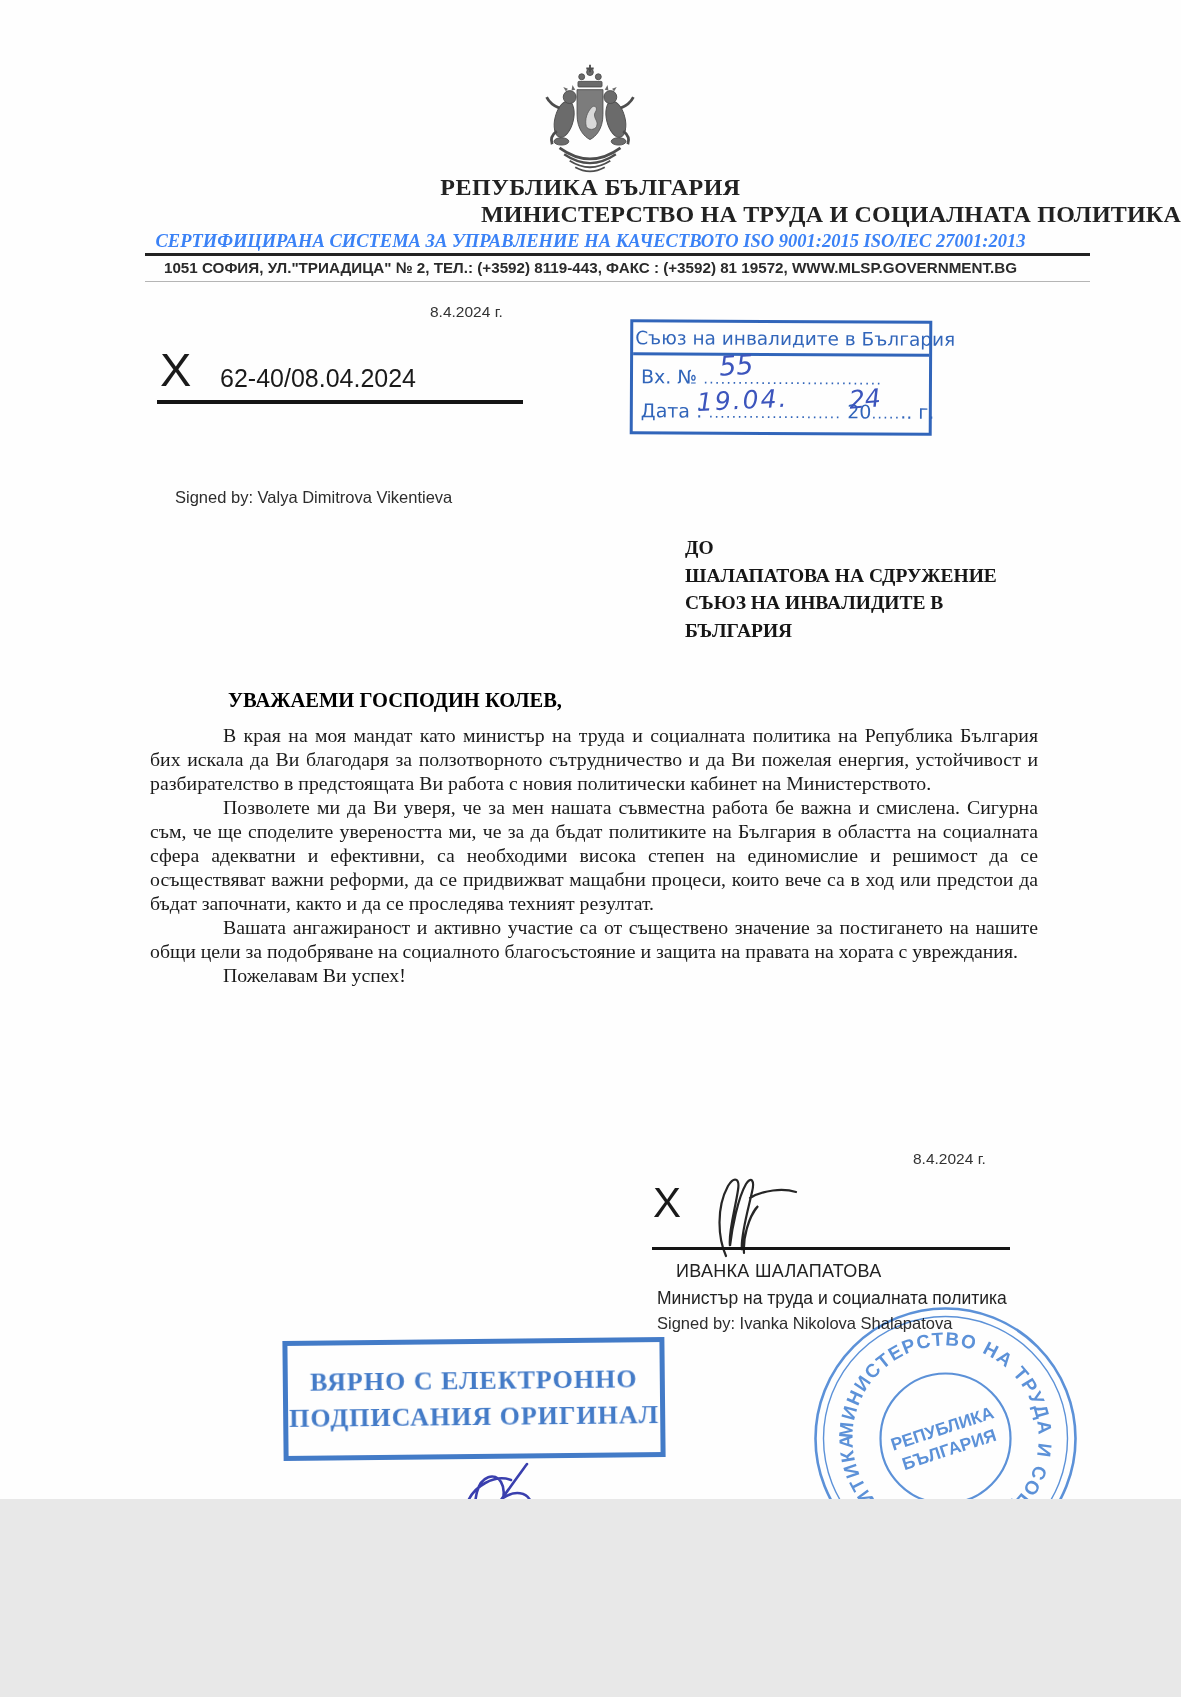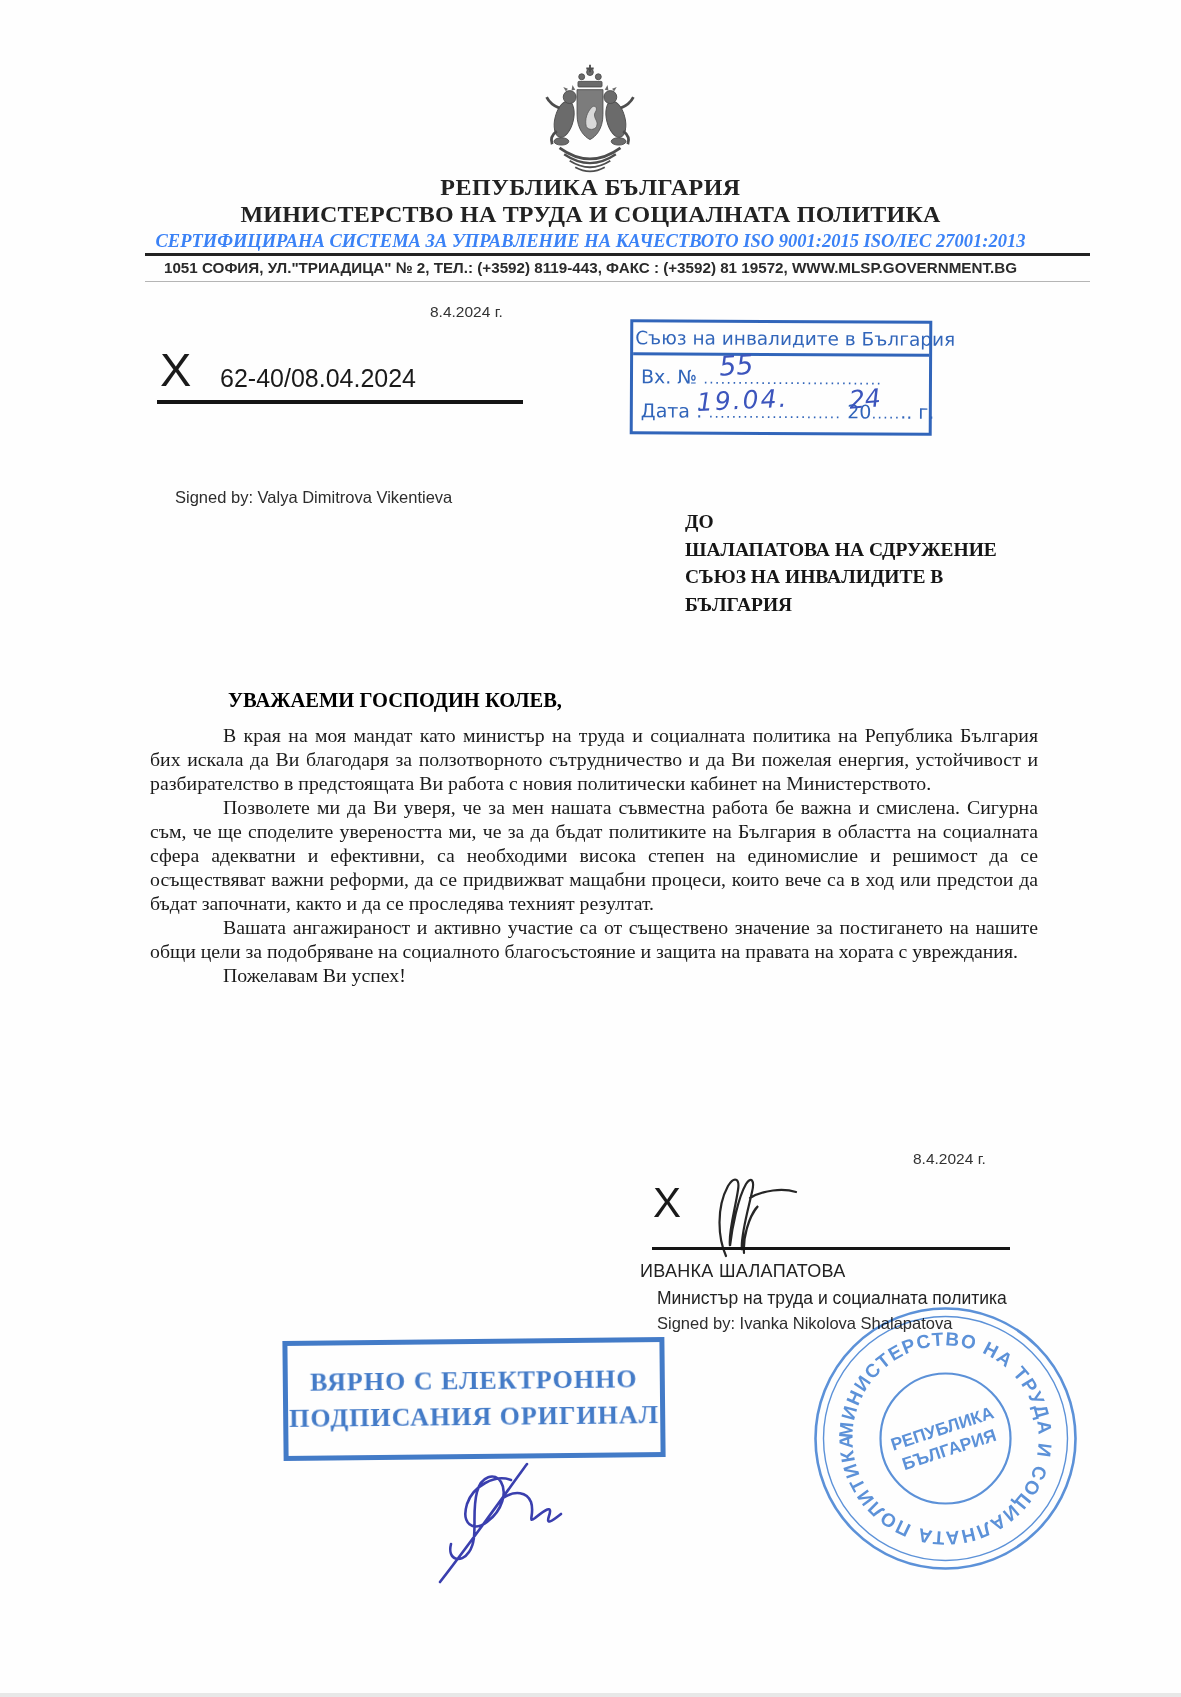--- a/index.html
+++ b/index.html
@@ -1,32 +1,32 @@
 <!DOCTYPE html>
 <html><head>
 <meta charset="utf-8">
 <style>
   html,body{margin:0;padding:0;background:#e8e8e8;}
   .page{
     position:relative;
-    width:1181px;height:1693px;
+    width:1181px;height:1499px;
     margin:0 auto;
     background:#fefefe;
     overflow:hidden;
     font-family:"Liberation Serif", serif;
     color:#1c1c1c;
   }
   
   .coat{position:absolute;left:503px;top:62px;width:174px;height:120px;filter:blur(.4px);}
   .h-republic{
     position:absolute;left:0;right:0;top:174px;text-align:center;
     font-weight:bold;font-size:24px;letter-spacing:.5px;color:#222;
   }
   .h-ministry{
-    position:absolute;left:0;right:0;top:201px;text-align:center;
+    position:absolute;left:0;right:0;top:201px;text-align:right;
     font-weight:bold;font-size:24px;letter-spacing:.2px;color:#222;
   }
   .h-cert{
     position:absolute;left:0;right:0;top:231px;text-align:center;
     font-style:italic;font-weight:bold;font-size:18.5px;color:#3b82f6;
   }
   .rule-heavy{position:absolute;left:145px;top:253px;width:945px;height:3px;background:#222;}
   .h-contact{
     position:absolute;left:0;right:0;top:259px;text-align:center;
     font-family:"Liberation Sans", sans-serif;font-weight:600;font-size:15.5px;color:#2a2a2a;
@@ -71,21 +71,21 @@
   .hand{
     font-family:"DejaVu Sans", sans-serif;font-style:italic;color:#2b46b8;
     font-weight:500;
   }
   .hand.num55{position:absolute;left:86px;top:-6px;font-size:27px;transform:rotate(-4deg);}
   .hand.date19{position:absolute;left:64px;top:-4px;font-size:25px;transform:rotate(-3deg);letter-spacing:2px;}
   .hand.yr24{position:absolute;left:216px;top:-6px;font-size:25px;transform:rotate(-5deg);}
 
   
   .addressee{
-    position:absolute;left:685px;top:508px;
+    position:absolute;left:685px;top:534px;
     font-weight:bold;font-size:19.5px;line-height:27.5px;color:#161616;
   }
 
   
   .salutation{
     position:absolute;left:228px;top:689px;
     font-weight:bold;font-size:20.5px;color:#000000;text-align:center;
   }
   .body-text{
     position:absolute;left:150px;top:723px;width:888px;
@@ -98,21 +98,21 @@
     position:absolute;left:913px;top:1150px;
     font-family:"Liberation Sans", sans-serif;font-size:15.5px;color:#333;
   }
   .sig-x{
     position:absolute;left:653px;top:1182px;
     font-family:"Liberation Sans", sans-serif;font-size:42px;color:#1a1a1a;line-height:1;
   }
   .sig-scribble{position:absolute;left:688px;top:1158px;}
   .sig-underline{position:absolute;left:652px;top:1247px;width:358px;height:3px;background:#151515;}
   .sig-name{
-    position:absolute;left:640px;top:1261px;
+    position:absolute;left:676px;top:1261px;
     font-family:"Liberation Sans", sans-serif;font-size:18px;color:#222;letter-spacing:.3px;
   }
   .sig-title{
     position:absolute;left:657px;top:1288px;
     font-family:"Liberation Sans", sans-serif;font-size:17.5px;color:#222;
   }
   .signed-by-2{
     position:absolute;left:657px;top:1314px;
     font-family:"Liberation Sans", sans-serif;font-size:16.5px;color:#2d2d2d;
   }

